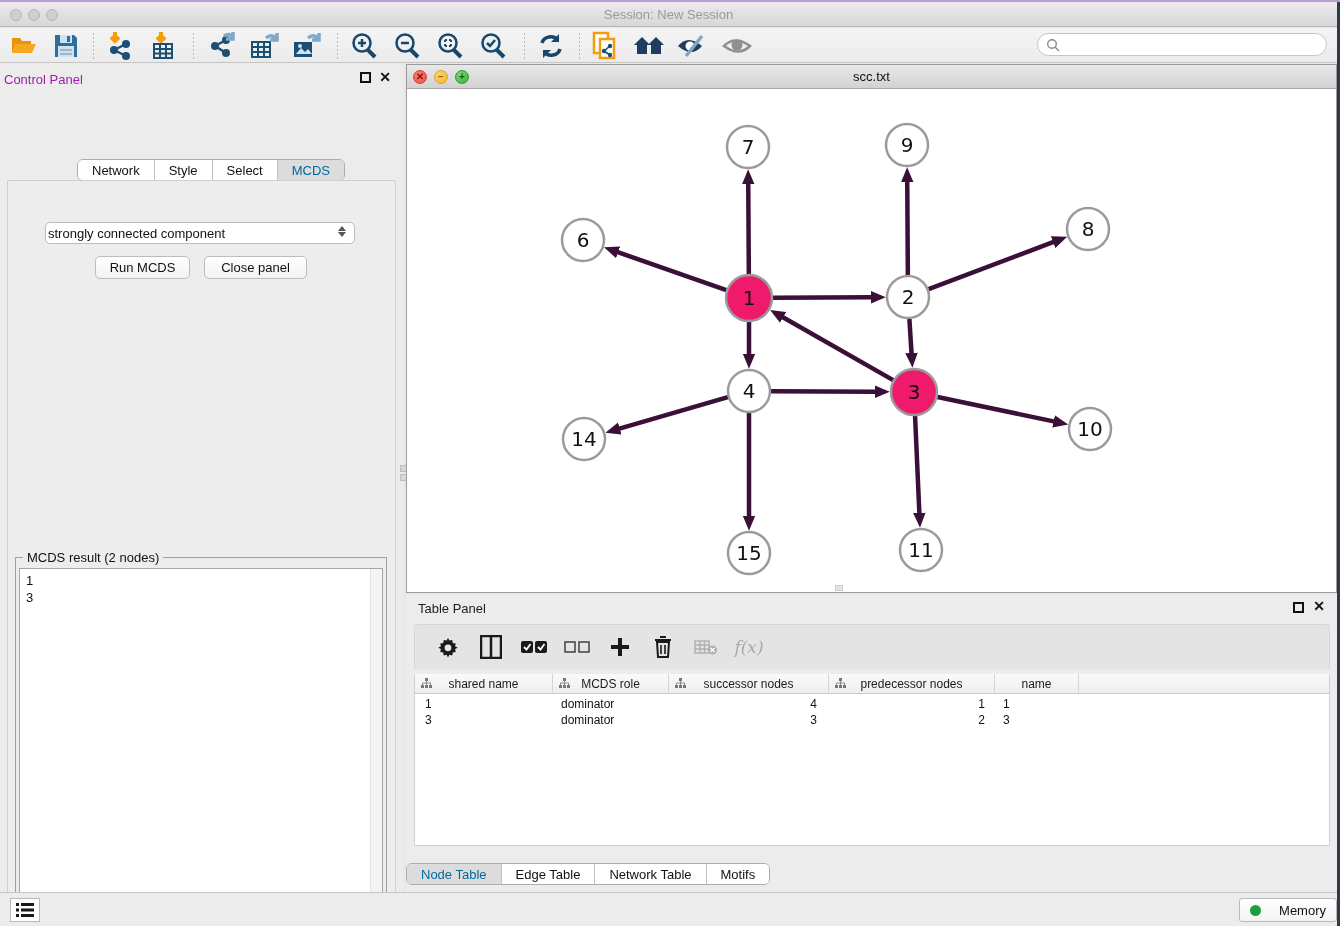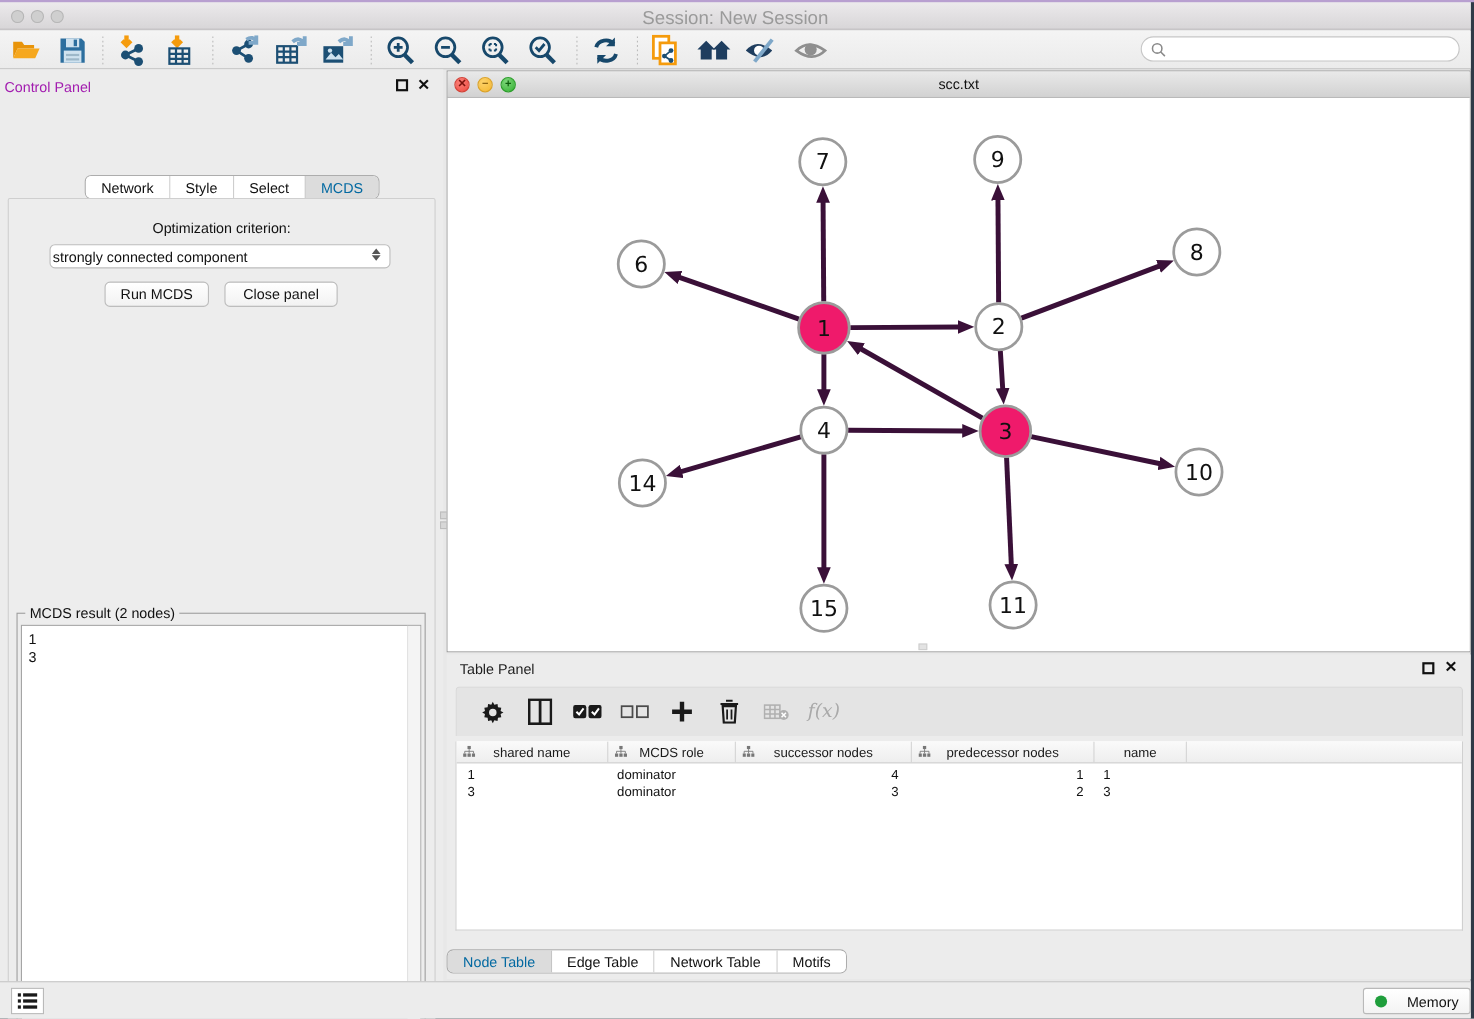--- a/index.html
+++ b/index.html
@@ -5,21 +5,21 @@
   * { margin:0; padding:0; box-sizing:border-box; }
   html,body { width:1340px; height:926px; }
   body { font-family:"Liberation Sans", sans-serif; background:#2f3a47; position:relative; overflow:hidden; }
   #window { position:absolute; left:0; top:0; width:1337px; height:926px; background:#e8e8e8; }
   #top-accent { position:absolute; left:0; top:0; width:1340px; height:2px; background:#b89fd0; z-index:50; }
 
   
   #titlebar { position:absolute; left:0; top:2px; width:1337px; height:25px;
     background:linear-gradient(#eceaec,#d8d6d8); border-bottom:1px solid #b9b7b9; }
   #titlebar .title { position:absolute; left:0; right:0; top:5px; text-align:center;
-    font-size:17px; color:#9a9a9a; }
+    font-size:13px; color:#9a9a9a; }
   .tl-dot { position:absolute; top:7px; width:12px; height:12px; border-radius:50%;
     background:#cfcfcf; border:1px solid #b6b6b6; }
 
   
   #toolbar { position:absolute; left:0; top:28px; width:1337px; height:35px;
     background:linear-gradient(#f4f4f4,#ebebeb); border-bottom:1px solid #c4c4c4; }
   .tb-icon { position:absolute; top:3px; width:32px; height:30px; display:flex;
     align-items:center; justify-content:center; cursor:default; }
   .tb-div { position:absolute; top:5px; width:1px; height:26px;
     background-image:linear-gradient(#bbb 40%, transparent 40%); background-size:1px 4px; }
@@ -264,21 +264,20 @@
       <span class="float-box"></span>
       <span class="close-x">✕</span>
     </div>
     <div id="cp-tabs" class="tabset">
       <div class="tabseg">Network</div>
       <div class="tabseg">Style</div>
       <div class="tabseg">Select</div>
       <div class="tabseg active">MCDS</div>
     </div>
     <div id="cp-body">
-      <div id="opt-label">Optimization criterion:</div>
       <div id="opt-select">
         <span>strongly connected component</span>
         <span class="spin-arrows">
             <span class="up"></span>
             <span class="dn"></span>
           </span>
       </div>
       <div class="cp-btn" style="left:87px; width:95px">Run MCDS</div>
       <div class="cp-btn" style="left:196px; width:103px">Close panel</div>
       <div id="mcds-result">

